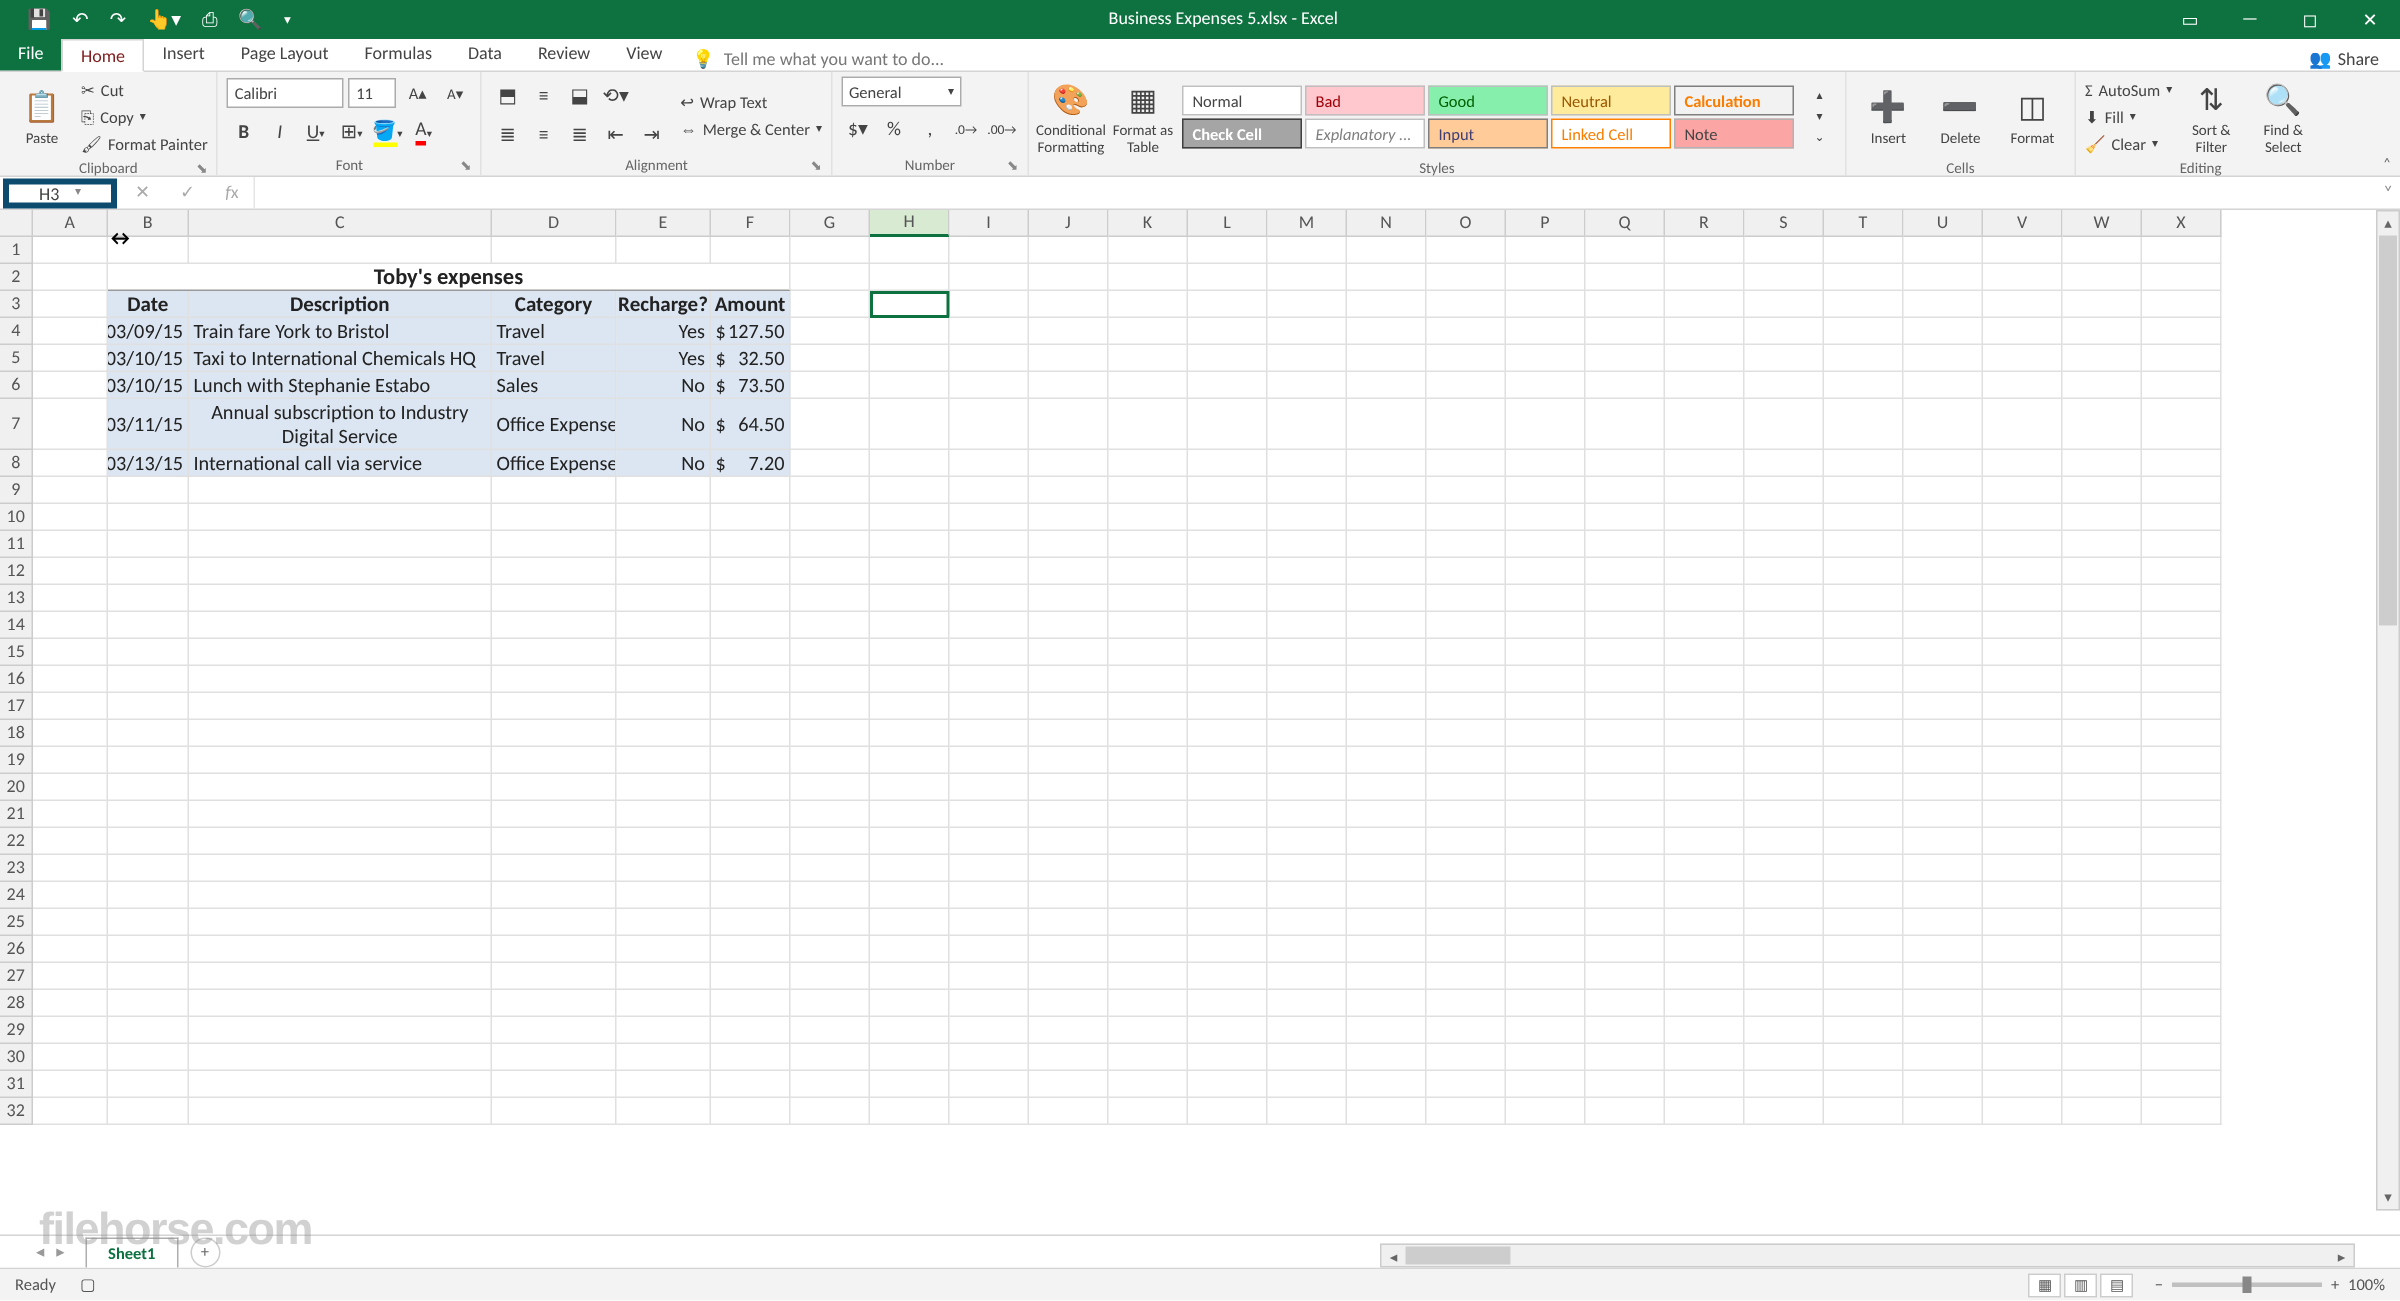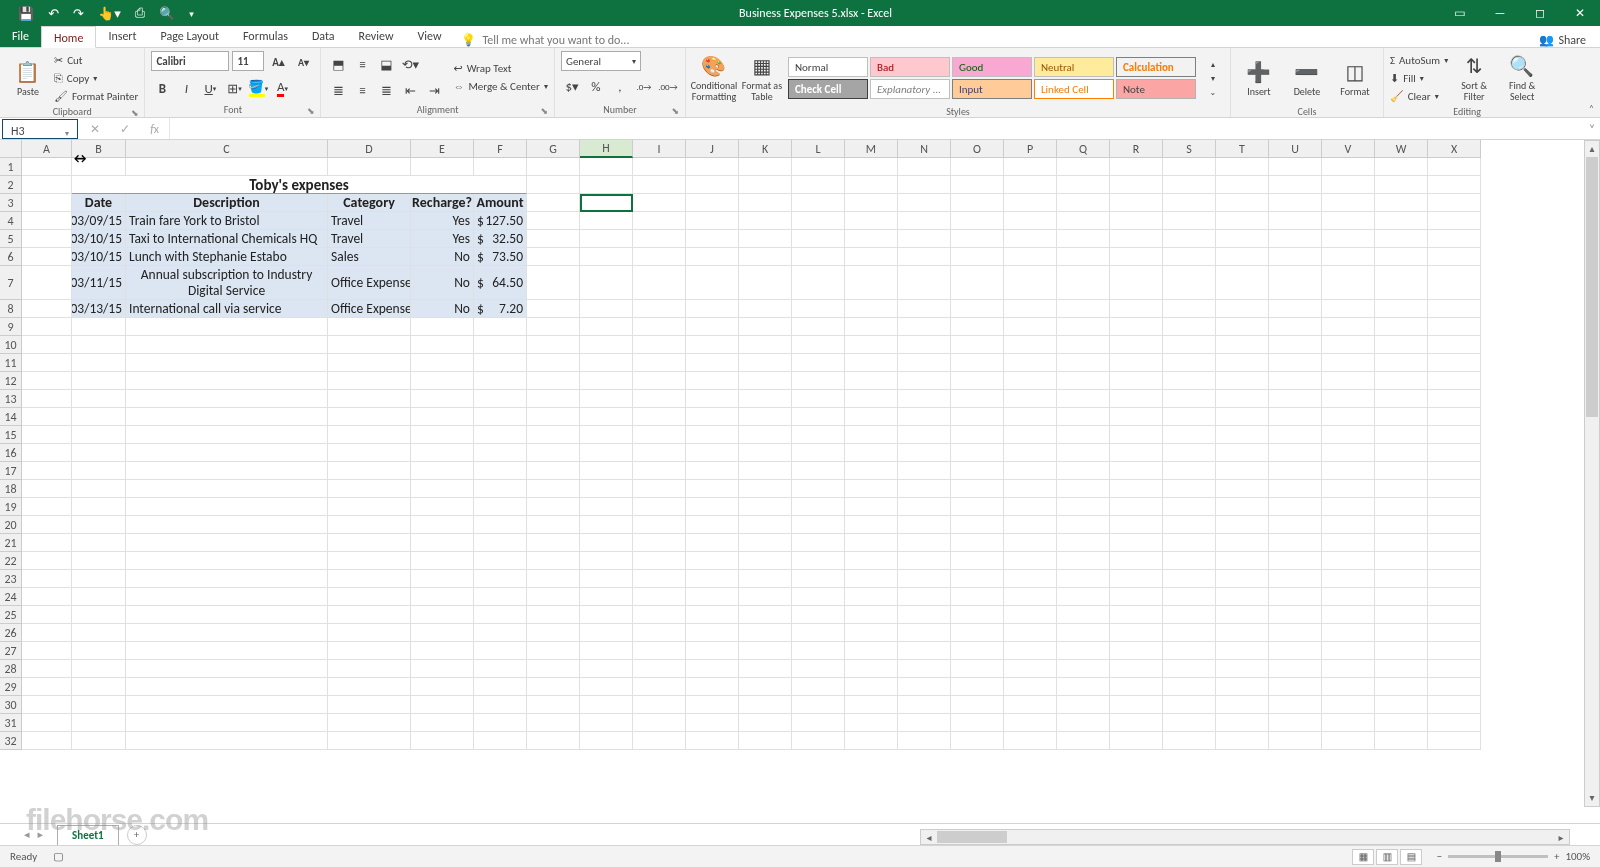--- a/index.html
+++ b/index.html
@@ -32,33 +32,33 @@
 .bigbtn .txt { font-size: 10px; text-align: center; line-height: 1.1; }
 .smlist { display: flex; flex-direction: column; gap: 2px; }
 .smitem { display: flex; align-items: center; gap: 4px; cursor: pointer; font-size: 11px; height: 16px; }
 .icobtn { width: 22px; height: 22px; display: flex; align-items: center; justify-content: center; cursor: pointer; font-size: 13px; border: 1px solid transparent; }
 .fontname { width: 78px; height: 20px; border: 1px solid #ababab; background: #fff; font-size: 11px; padding: 0 4px; display: flex; align-items: center; }
 .fontsize { width: 32px; height: 20px; border: 1px solid #ababab; background: #fff; font-size: 11px; padding: 0 4px; display: flex; align-items: center; }
 .numfmt { width: 80px; height: 20px; border: 1px solid #ababab; background: #fff; font-size: 11px; padding: 0 4px; display: flex; align-items: center; justify-content: flex-end; }
 .stylebox { width: 80px; height: 20px; border: 1px solid #bfbfbf; font-size: 11px; padding: 0 6px; display: flex; align-items: center; cursor: pointer; }
 .sb-normal { background: #fff; }
 .sb-bad { background: #ffc7ce; color: #9c0006; }
-.sb-good { background: #f9a8d4; color: #006100; }
+.sb-good { background: #86efac; color: #006100; }
 .sb-neutral { background: #ffeb9c; color: #9c5700; }
 .sb-calc { background: #f2f2f2; color: #fa7d00; font-weight: bold; border: 1px solid #7f7f7f; }
 .sb-check { background: #a5a5a5; color: #fff; font-weight: bold; border: 1px double #3f3f3f; }
 .sb-expl { background: #fff; font-style: italic; color: #7f7f7f; }
 .sb-input { background: #ffcc99; color: #3f3f76; border: 1px solid #7f7f7f; }
 .sb-linked { background: #fff; color: #fa7d00; border: 1px solid #ff8001; }
 .sb-note { background: #fca5a5; border: 1px solid #b2b2b2; }
 .ribbon .collapse { position: absolute; right: 6px; bottom: 2px; font-size: 10px; color: #666; cursor: pointer; }
 
 
 .fbar { height: 22px; border-bottom: 1px solid #d4d4d4; display: flex; align-items: center; font-size: 12px; background: #fff; }
-.namebox { width: 76px; height: 20px; border: 1px solid #0c4a6e; margin: 0 2px; padding: 0 8px; display: flex; align-items: flex-end; color: #444; }
+.namebox { width: 76px; height: 20px; border: 4px solid #0c4a6e; margin: 0 2px; padding: 0 20px; display: flex; align-items: flex-start; color: #444; }
 .fbar .fx { width: 90px; display: flex; align-items: center; justify-content: space-around; color: #aaa; font-size: 12px; border-right: 1px solid #e5e5e5; height: 100%; }
 .fbar .fx span { cursor: pointer; }
 .fbar .formula { flex: 1; padding: 0 6px; height: 100%; display: flex; align-items: center; }
 .fbar .expand { width: 16px; color: #888; cursor: pointer; text-align: center; }
 
 
 .gridwrap { position: relative; background: #fff; }
 .grid { display: grid; font-size: 13px; color: #222; }
 .colhdr, .rowhdr, .corner { background: #f0f0f0; border-right: 1px solid #ccc; border-bottom: 1px solid #ccc; display: flex; align-items: center; justify-content: center; font-size: 12px; color: #555; cursor: pointer; }
 .colhdr.sel { background: #d9ead3; border-bottom: 2px solid #0e7240; }
@@ -159,21 +159,21 @@
             <span>🖌</span>
             <span>Format Painter</span>
           </div>
       </div>
     </div>
     <div class="label"><span>Clipboard</span><span class="launcher">⬊</span></div>
   </div>
 
   <div class="rgroup">
     <div class="body" style="flex-direction:column;align-items:flex-start;gap:4px;">
-      <div style="display:flex;gap:3px;align-items:flex-start;font-weight:bold;">
+      <div style="display:flex;gap:3px;align-items:center;">
         <div class="fontname">Calibri</div>
         <div class="fontsize">11</div>
         <div class="icobtn" style="font-size:11px;">A▴</div>
         <div class="icobtn" style="font-size:10px;">A▾</div>
       </div>
       <div style="display:flex;gap:2px;">
         <div class="icobtn">
             <b>B</b>
           </div>
         <div class="icobtn">

